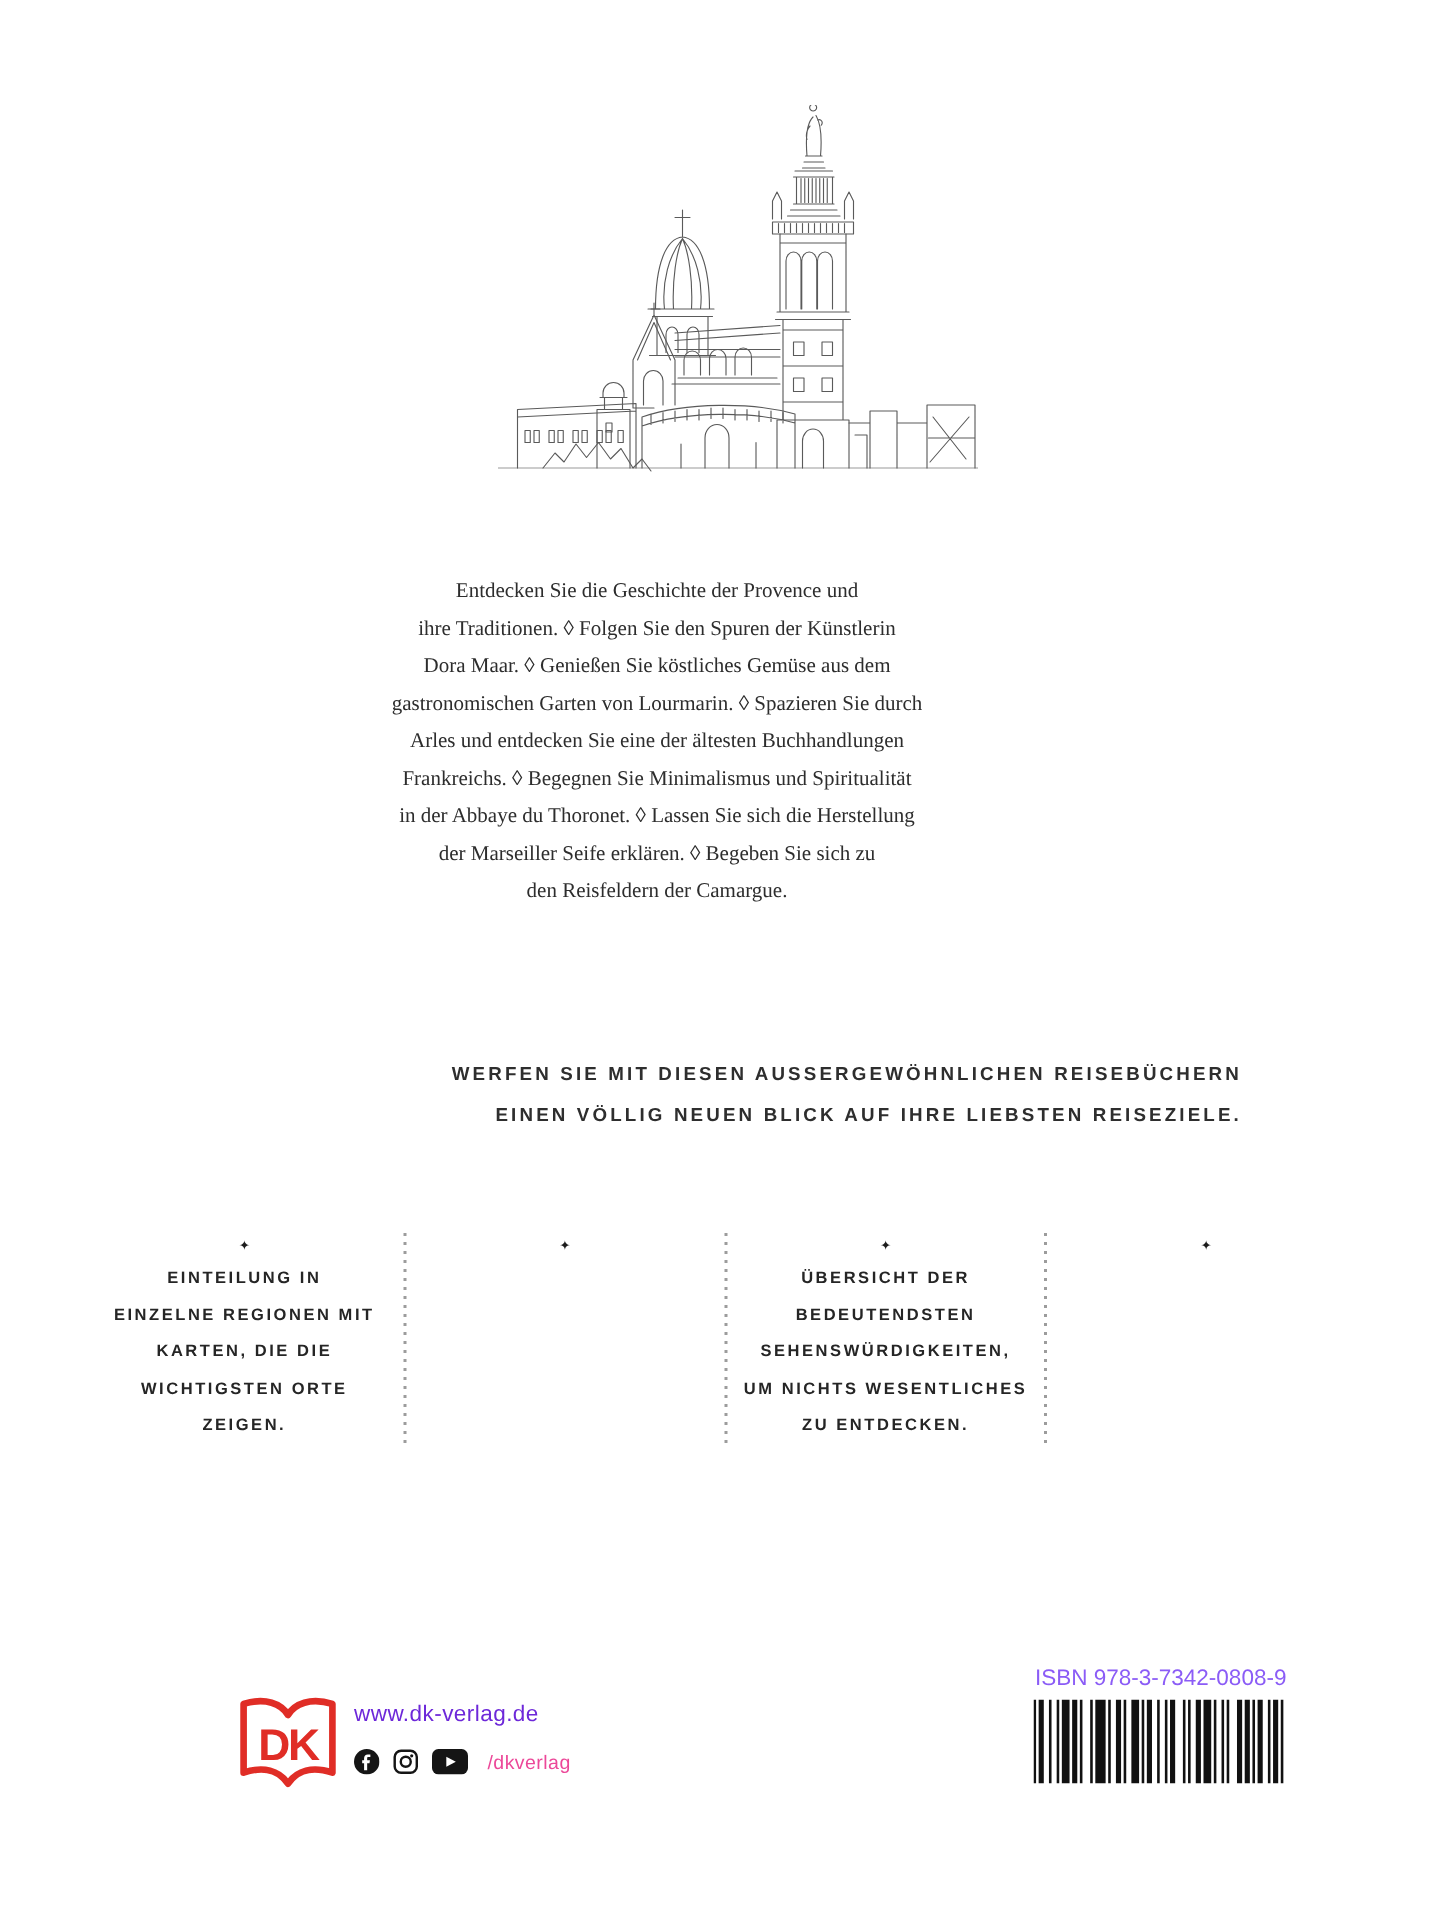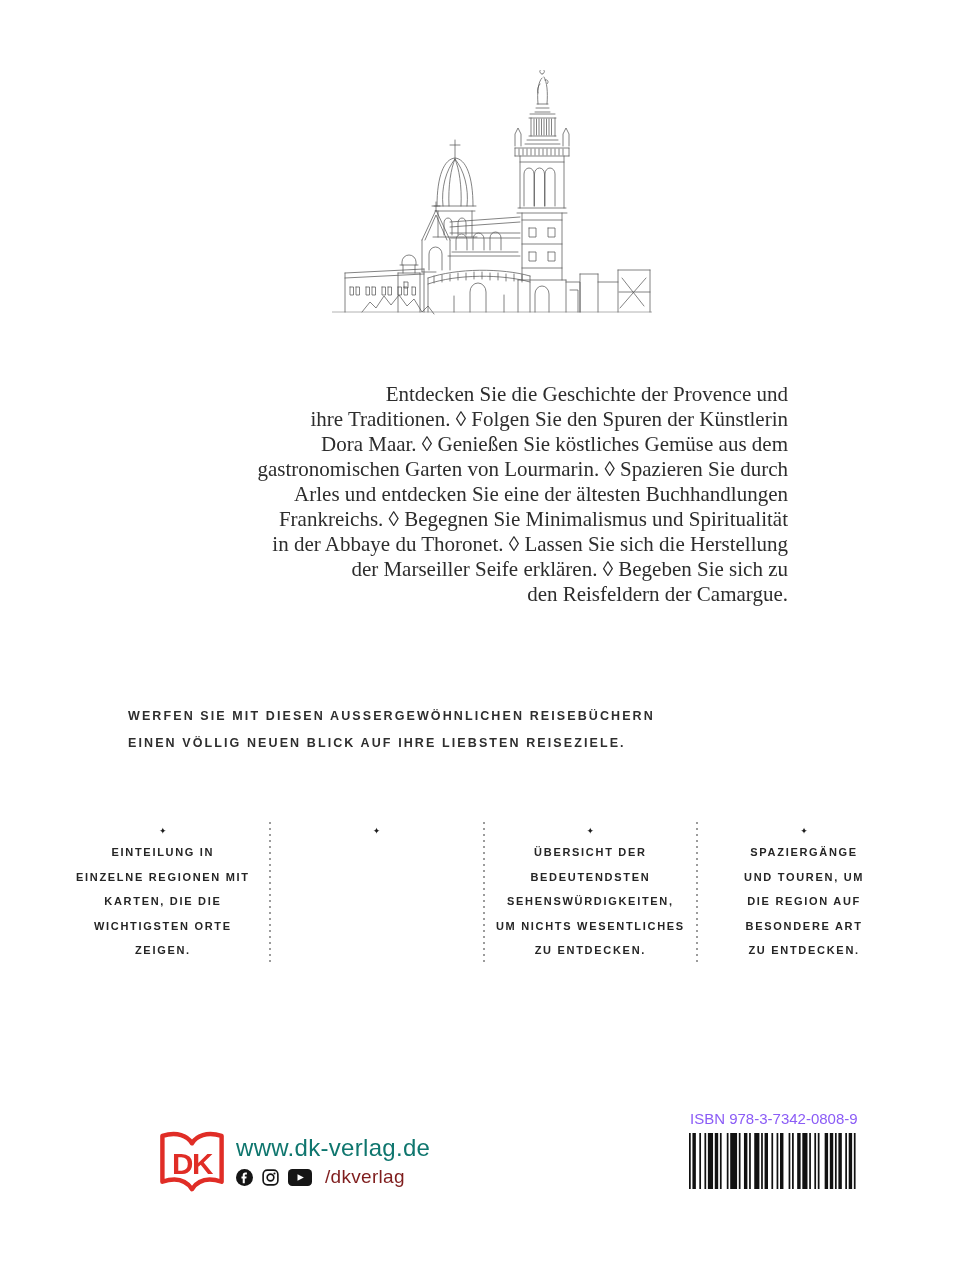--- a/index.html
+++ b/index.html
@@ -9,44 +9,44 @@
     font-family:"Liberation Sans", sans-serif; color:#2b2b2b;
   }
   
   .art{position:absolute; left:332px; top:70px; width:320px; height:245px;}
   .art svg{display:block; width:100%; height:100%;}
   .art path, .art line, .art circle{stroke:#5a5a5a; stroke-width:.75; fill:none; stroke-linecap:round; stroke-linejoin:round;}
   .art .ground{stroke:#9a9a9a;}
   
   .intro{
     position:absolute; left:88px; top:382px; width:700px;
-    font-family:"Liberation Serif", serif; font-size:21px; line-height:25px;
-    text-align:right; white-space:pre-line; color:#2d2d2d;
+    font-family:"Liberation Serif", serif; font-size:14px; line-height:25px;
+    text-align:center; white-space:pre-line; color:#2d2d2d;
   }
   
   .tagline{
     position:absolute; left:128px; top:703px; width:700px;
     font-size:12.5px; font-weight:700; letter-spacing:2.1px; line-height:27px;
-    text-align:left; white-space:pre-line; color:#2e2e2e;
+    text-align:right; white-space:pre-line; color:#2e2e2e;
   }
   
   .features{position:absolute; left:57px; top:820px; width:853px; height:148px; display:flex;}
   .feature{flex:1; text-align:center; padding-top:6px;}
   .divider{width:2px; height:142px; margin-top:2px;
     background:repeating-linear-gradient(to bottom,#9c9c9c 0 2px,transparent 2px 6px);}
   .star{display:block; font-family:"DejaVu Sans", sans-serif; font-size:9px; color:#1c1c1c; margin-bottom:4px;}
   .ftext{font-size:11px; font-weight:700; letter-spacing:1.7px; line-height:24.5px;
     white-space:pre-line; color:#252525;}
   
   .dk-logo{position:absolute; left:155px; top:1127px; width:74px; height:74px;}
   .dk-logo svg{display:block; width:100%; height:100%;}
-  .website{position:absolute; left:236px; top:1134px; font-size:24px; letter-spacing:.3px; color:#0f766e;}
+  .website{position:absolute; left:236px; top:1134px; font-size:15px; letter-spacing:.3px; color:#6d28d9;}
   .social-row{position:absolute; left:236px; top:1166px; display:flex; align-items:center; gap:9px;}
   .social-row svg{display:block;}
-  .handle{font-size:19px; color:#7f1d1d; margin-left:4px; letter-spacing:.3px;}
+  .handle{font-size:13px; color:#ec4899; margin-left:4px; letter-spacing:.3px;}
   .isbn{position:absolute; left:690px; top:1110px; font-size:15px; color:#8b5cf6;}
   .barcode{position:absolute; left:689px; top:1133px; width:170px; height:56px;}
 </style>
 </head>
 <body>
 
 <div class="page">
 
   <div class="art">
     <svg viewBox="0 0 320 245">
@@ -112,25 +112,20 @@
       <span class="star">✦</span>
       <div class="ftext">ÜBERSICHT DER
 BEDEUTENDSTEN
 SEHENSWÜRDIGKEITEN,
 UM NICHTS WESENTLICHES
 ZU ENTDECKEN.</div>
     </div>
     <div class="divider"></div>
     <div class="feature">
       <span class="star">✦</span>
-      <div class="ftext">SPAZIERGÄNGE
-UND TOUREN, UM
-DIE REGION AUF
-BESONDERE ART
-ZU ENTDECKEN.</div>
     </div>
   </div>
 
   <div class="dk-logo">
     <svg viewBox="0 0 100 100">
       <path d="M50,22 C44,12 30,6 10,12 L10,74 C28,68 42,72 50,84 C58,72 72,68 90,74 L90,12 C70,6 56,12 50,22 Z" fill="#ffffff" stroke="#e02d26" stroke-width="6" stroke-linejoin="round"></path>
       <text x="50" y="63" text-anchor="middle" font-family="Liberation Sans, sans-serif" font-size="40" font-weight="bold" letter-spacing="-2" fill="#e02d26">DK</text>
     </svg>
   </div>
 

